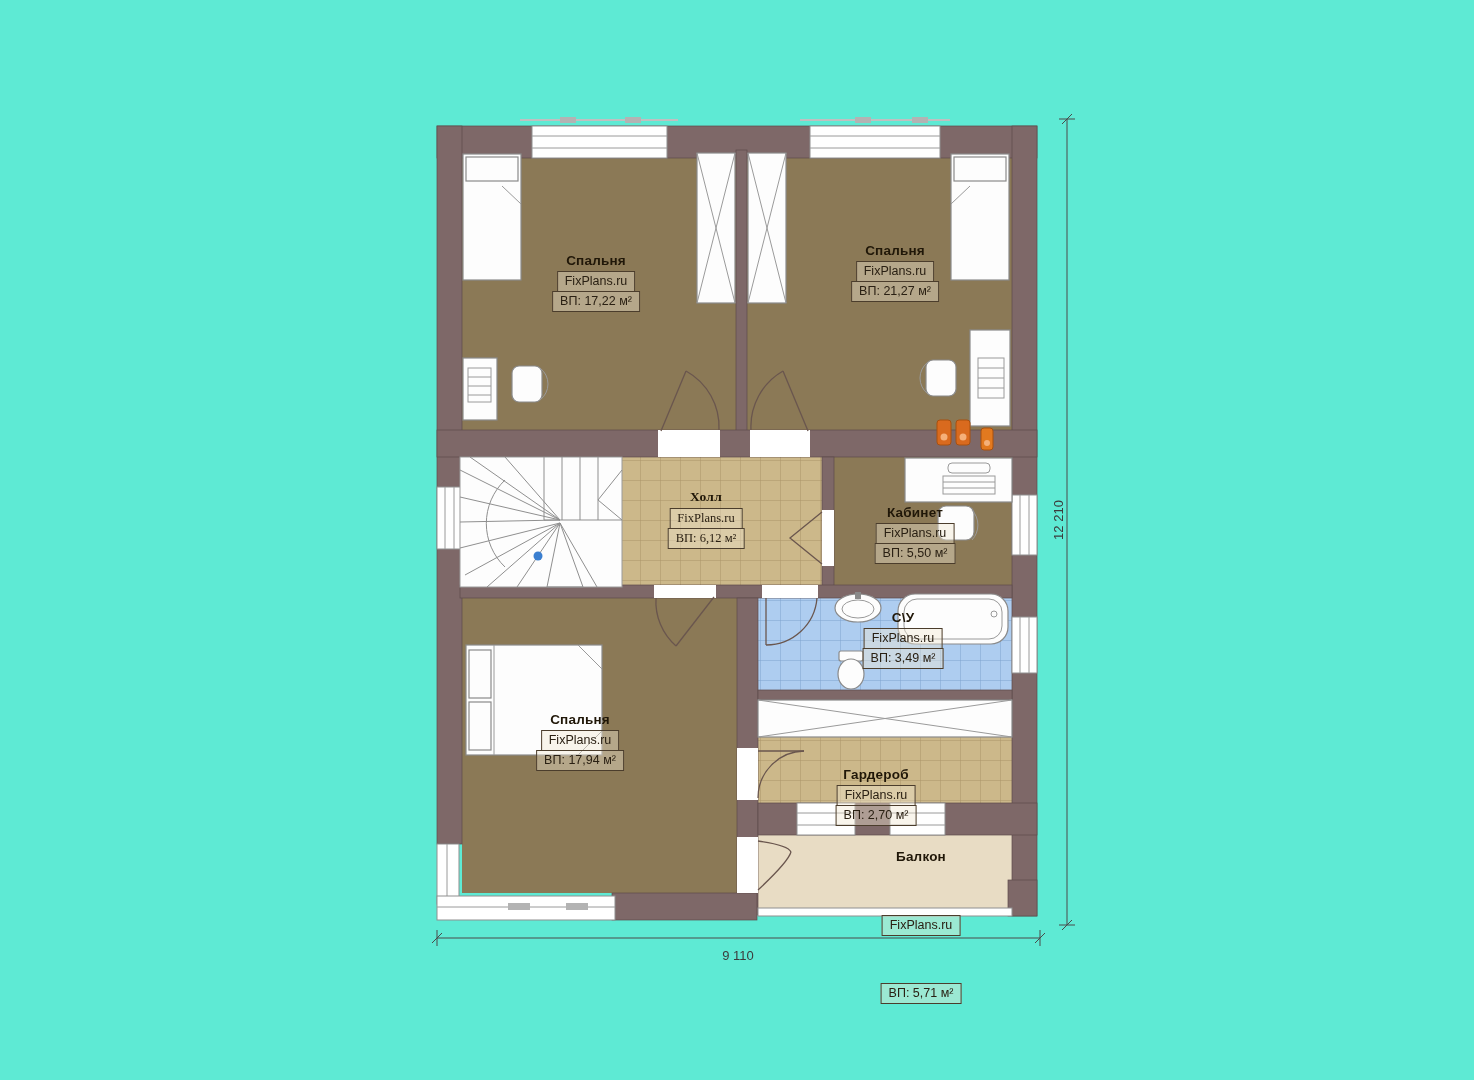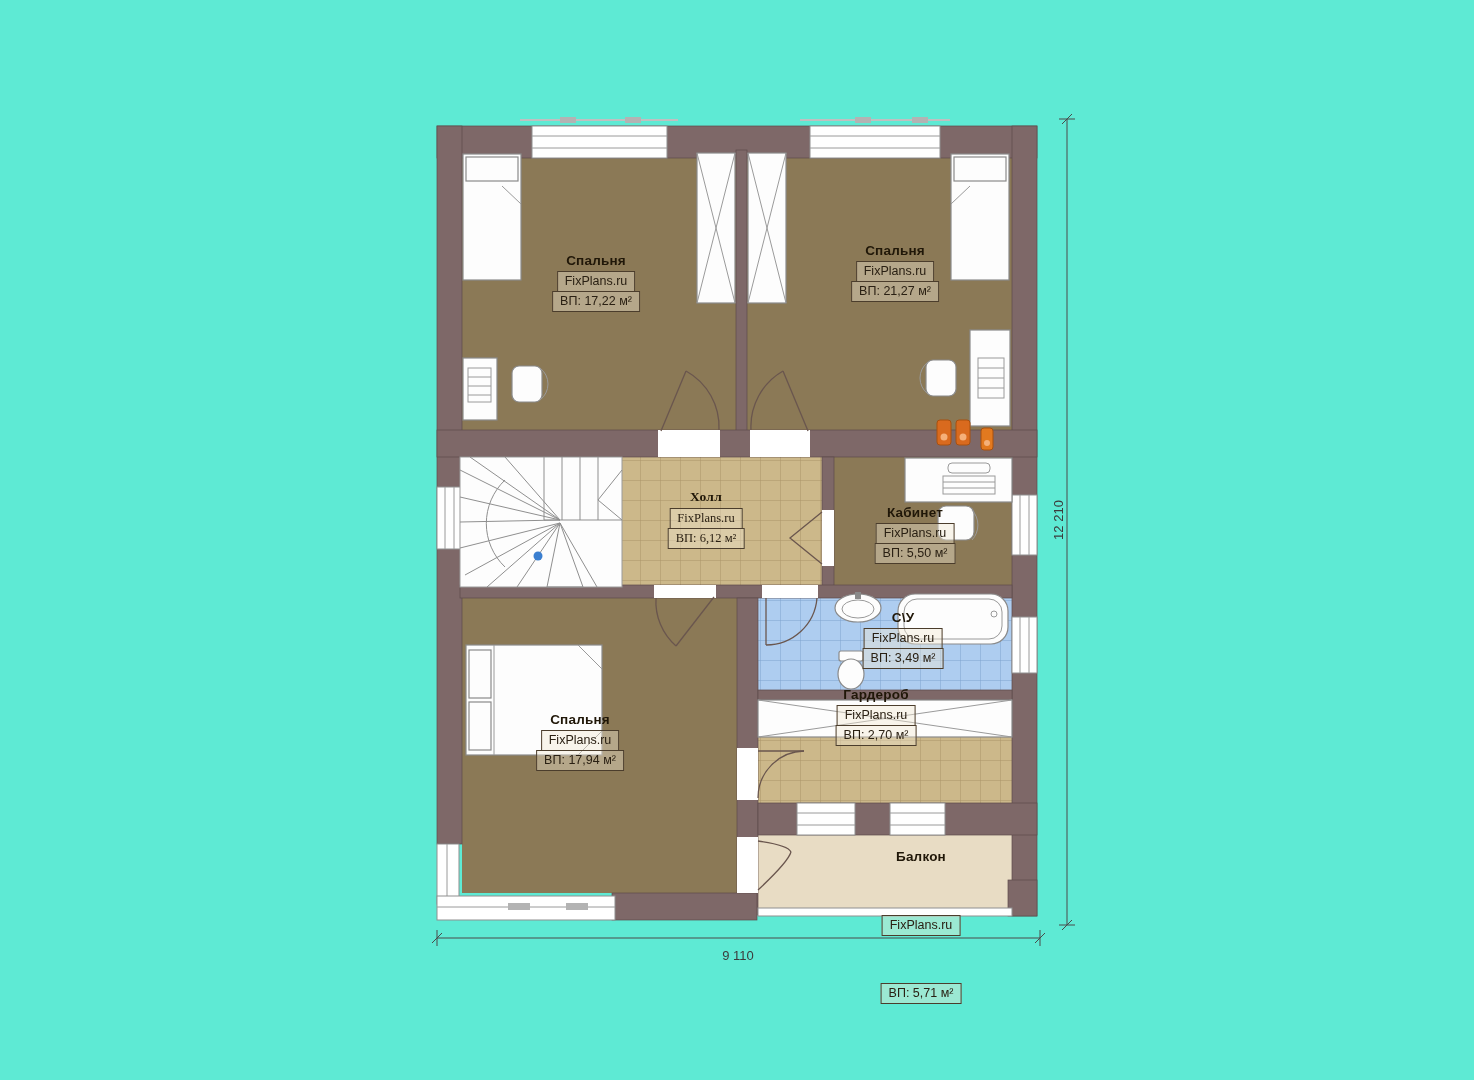--- a/index.html
+++ b/index.html
@@ -341,21 +341,21 @@
     <div class="label-box brand">FixPlans.ru</div>
     <div class="label-box area">ВП: 3,49 м²</div>
   </div>
 
   <div class="room-label" style="left:580px;top:712px;">
     <div class="room-name">Спальня</div>
     <div class="label-box brand">FixPlans.ru</div>
     <div class="label-box area">ВП: 17,94 м²</div>
   </div>
 
-  <div class="room-label" style="left:876px;top:687px;text-align:right;">
+  <div class="room-label" style="left:876px;top:767px;text-align:right;">
     <div class="room-name">Гардероб</div>
     <div class="label-box brand">FixPlans.ru</div>
     <div class="label-box area">ВП: 2,70 м²</div>
   </div>
 
   <div class="room-label" style="left:921px;top:849px;gap:48px;">
     <div class="room-name">Балкон</div>
     <div class="label-box brand">FixPlans.ru</div>
     <div class="label-box area">ВП: 5,71 м²</div>
   </div>

